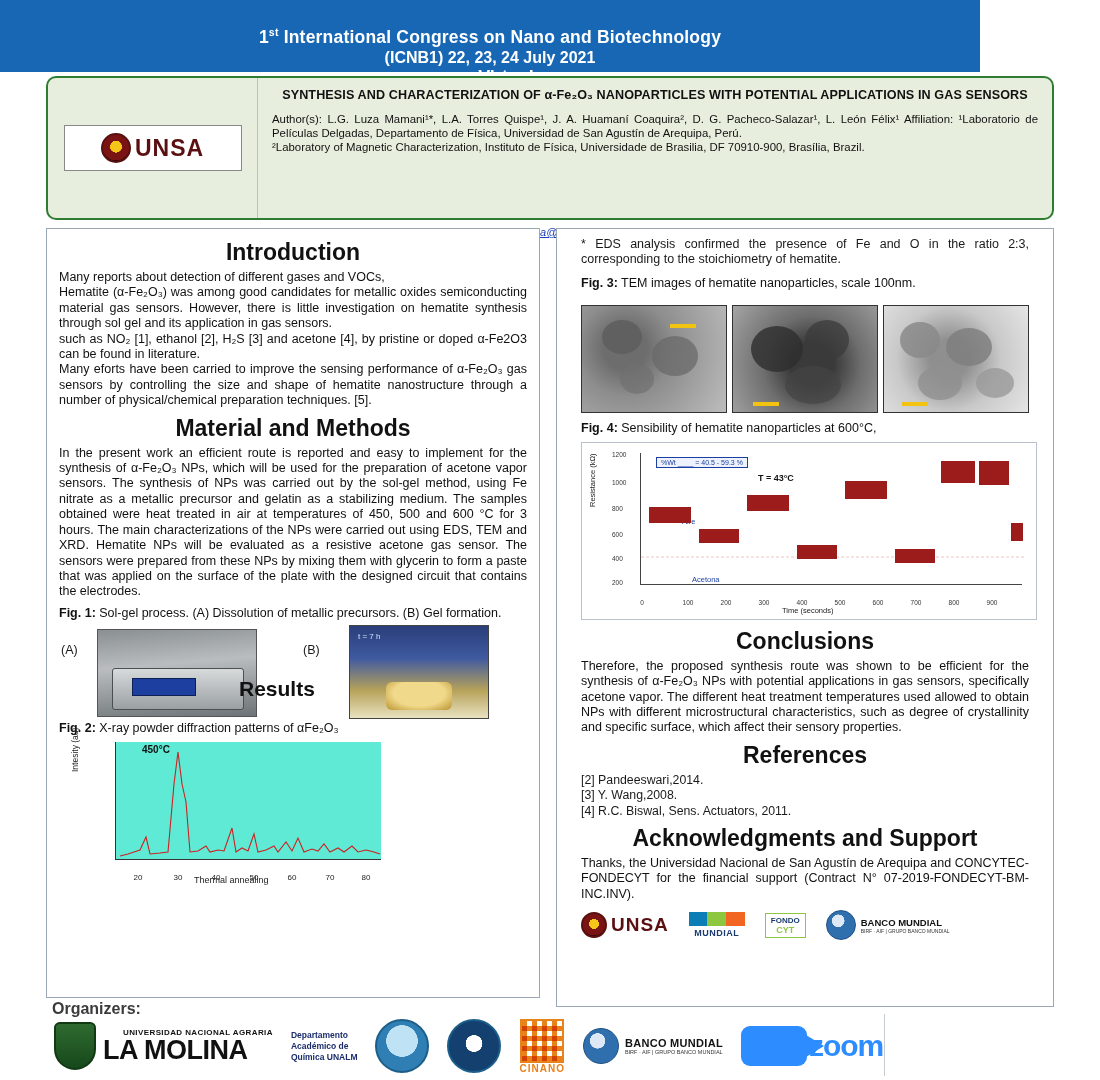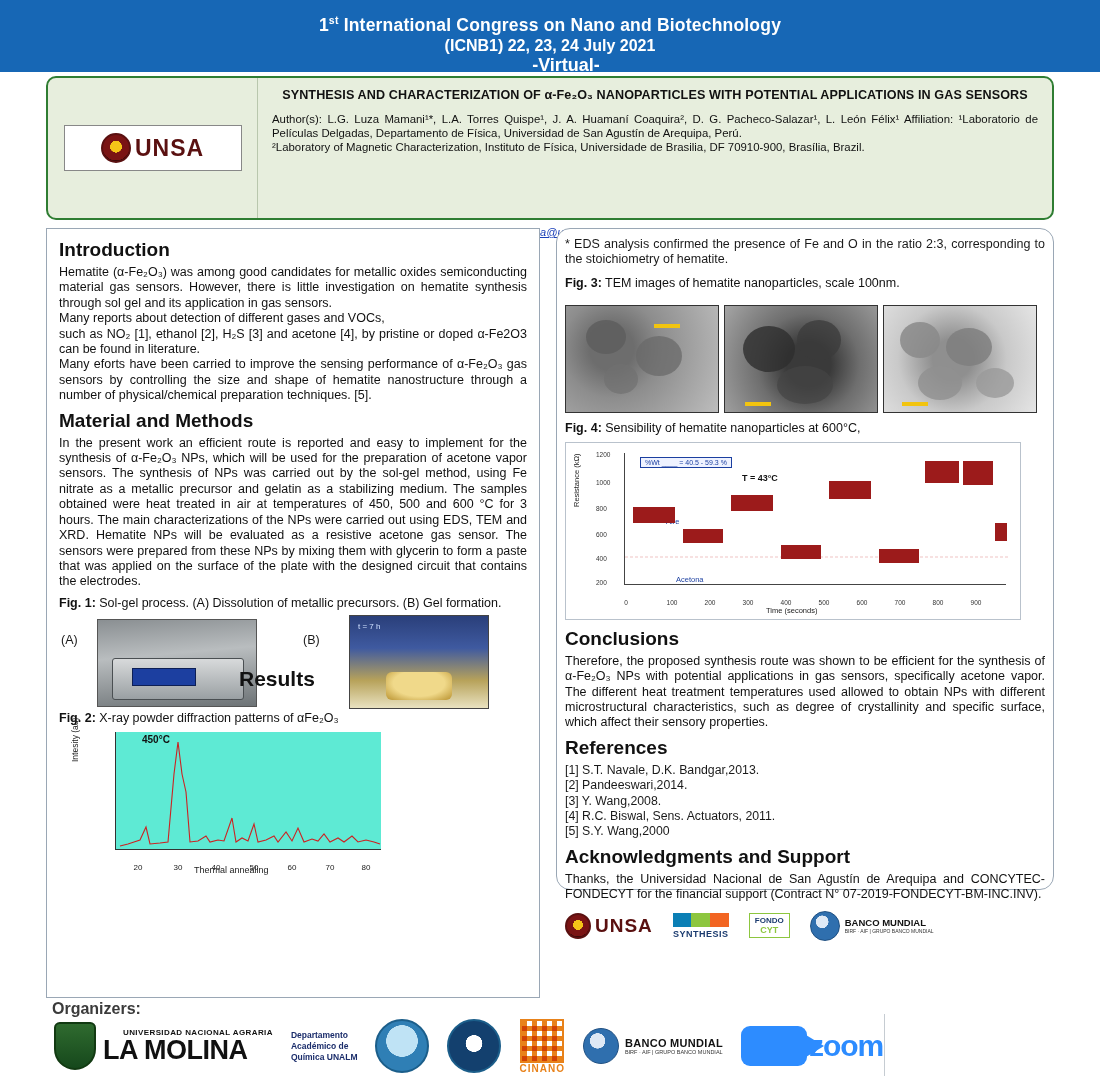--- a/index.html
+++ b/index.html
@@ -9,23 +9,23 @@
     background:#ffffff;
     font-family:"Liberation Sans", sans-serif;
     color:#1a1a1a;
     overflow:hidden;
     position:relative;
   }
   .poster { position:relative; width:1100px; height:1080px; background:#fff; }
 
   
   .banner {
-    position:absolute; left:0; top:0; width:1100px; height:72px;
+    position:absolute; left:0; top:0; width:980px; height:72px;
     background:#1767b5; color:#ffffff; text-align:center;
-    padding-top:10px;
+    padding-top:22px;
   }
   .banner .l1 { font-size:17.5px; font-weight:bold; letter-spacing:.2px; line-height:21px; }
   .banner .l1 sup { font-size:10.5px; vertical-align:super; }
   .banner .l2 { font-size:16px; font-weight:bold; line-height:20px; }
   .banner .l3 { font-size:18px; font-weight:bold; line-height:19px;margin-left:32px; }
 
   
   .headbox {
     position:absolute; left:46px; top:76px; width:1008px; height:144px;
     background:#e7eedd; border:2px solid #2f7d32; border-radius:10px;
@@ -56,24 +56,24 @@
   .email-line {
     position:absolute; left:0; right:0; bottom:-20px; text-align:center; font-size:11px;
   }
   .email-line a { color:#1a3fb8; text-decoration:underline; font-style:italic; }
 
   
   .col {
     position:absolute; background:#ffffff; border:1px solid #9aa7b5;
   }
   .col-left  { left:46px;  top:228px; width:494px; height:770px; padding:8px 12px; }
-  .col-right { left:556px; top:228px; width:498px; height:662px; padding:8px 8px;border-radius:14px; }
+  .col-right { left:556px; top:228px; width:498px; height:779px; padding:8px 24px; }
 
   h2.sec {
-    font-size:19px; font-weight:bold; margin:2px 0 4px 0; color:#111;
+    text-align:center; font-size:23px; font-weight:bold; margin:2px 0 4px 0; color:#111;
   }
   .body-txt {
     font-size:12.5px; line-height:15.4px; text-align:justify; color:#111;
     hyphens:auto;
   }
   .figcap { font-size:12.5px; line-height:15px; margin-top:6px; color:#111; }
   .figcap b { font-weight:bold; }
 
   
   .fig1 { position:relative; height:96px; margin-top:2px; }
@@ -261,22 +261,22 @@
       <div class="authors">Author(s): L.G. Luza Mamani¹*, L.A. Torres Quispe¹, J. A. Huamaní Coaquira², D. G. Pacheco-Salazar¹, L. León Félix¹ Affiliation: ¹Laboratorio de Películas Delgadas, Departamento de Física, Universidad de San Agustín de Arequipa,  Perú.</div>
       <div class="authors" style="margin-top:0">²Laboratory of Magnetic Characterization, Instituto de Física, Universidade de Brasilia, DF 70910-900, Brasília, Brazil.</div>
     </div>
     <div class="email-line">
       <span>E-mail: </span><a href="#">*lluza@unsa.edu.pe</a>
     </div>
   </div>
 
   <div class="col col-left">
     <h2 class="sec">Introduction</h2>
+    <div class="body-txt">Many  reports  about  detection  of  different  gases  and VOCs,</div>
     <div class="body-txt">Hematite  (α-Fe₂O₃)  was  among  good  candidates  for metallic  oxides semiconducting material gas sensors. However,  there  is  little  investigation  on  hematite synthesis   through sol gel and its application in gas sensors.</div>
-    <div class="body-txt">Many  reports  about  detection  of  different  gases  and VOCs,</div>
     <div class="body-txt">such as NO₂ [1], ethanol [2], H₂S [3] and acetone [4], by pristine or doped α-Fe2O3 can be found in literature.</div>
     <div class="body-txt">Many  eforts  have  been  carried  to  improve  the  sensing performance  of  α-Fe₂O₃  gas  sensors  by  controlling  the size   and  shape  of  hematite  nanostructure  through  a number  of   physical/chemical  preparation  techniques. [5].</div>
 
     <h2 class="sec" style="margin-top:6px">Material and Methods</h2>
     <div class="body-txt">In the present work an efficient route is reported and easy to  implement for the synthesis of α-Fe₂O₃ NPs, which will be   used  for  the  preparation  of  acetone vapor sensors. The  synthesis of NPs was carried out by the sol-gel method, using  Fe nitrate as a metallic precursor and gelatin as a  stabilizing  medium. The samples  obtained  were  heat  treated  in  air  at temperatures of 450, 500 and 600 °C for 3 hours. The main  characterizations of the NPs were carried out using EDS, TEM  and XRD. Hematite NPs will be evaluated  as  a  resistive   acetone  gas  sensor.  The sensors were prepared from these   NPs by mixing them with glycerin to form a paste that was  applied on the surface of the plate with the designed circuit  that contains the electrodes.</div>
 
     <div class="figcap">
       <b>Fig. 1:</b><span> Sol-gel process. (A) Dissolution of metallic precursors. (B) Gel formation.</span>
     </div>
 
@@ -388,37 +388,35 @@
         <span style="left:314px">800</span>
         <span style="left:352px">900</span>
       </div>
       <div class="xtitle">Time (seconds)</div>
     </div>
 
     <h2 class="sec" style="margin-top:8px">Conclusions</h2>
     <div class="body-txt">Therefore, the proposed synthesis route was shown to be efficient  for  the  synthesis  of  α-Fe₂O₃  NPs  with  potential applications  in  gas  sensors,  specifically  acetone  vapor. The  different heat treatment temperatures used allowed to obtain   NPs  with  different  microstructural  characteristics, such as  degree of crystallinity and specific surface, which affect their  sensory properties.</div>
 
     <h2 class="sec" style="margin-top:6px">References</h2>
-    <div class="refs">[1] S.T. Navale, D.K. Bandgar,2013.</div>
     <div class="refs">[2] Pandeeswari,2014.</div>
     <div class="refs">[3] Y. Wang,2008.</div>
     <div class="refs">[4] R.C. Biswal, Sens. Actuators, 2011.</div>
-    <div class="refs">[5] S.Y. Wang,2000</div>
 
     <h2 class="sec" style="margin-top:6px">Acknowledgments and Support</h2>
     <div class="body-txt">Thanks,  the  Universidad  Nacional  de  San  Agustín  de Arequipa   and  CONCYTEC-  FONDECYT  for  the  financial support (Contract  N° 07-2019-FONDECYT-BM-INC.INV).</div>
 
     <div class="ack-logos">
       <div class="ack-unsa">
         <div class="seal"></div>
         <div class="word">UNSA</div>
       </div>
       <div class="concytec">
         <div class="bars"></div>
-        <div class="nm">SYNTHESIS</div>
+        <div class="nm">MUNDIAL</div>
       </div>
       <div class="fondecyt">
         <div class="a">FONDO</div>
         <div class="b">CYT</div>
       </div>
       <div class="bmundial">
         <div class="globe"></div>
         <div>
           <div class="t1">BANCO MUNDIAL</div>
           <div class="t2">BIRF · AIF | GRUPO BANCO MUNDIAL</div>

